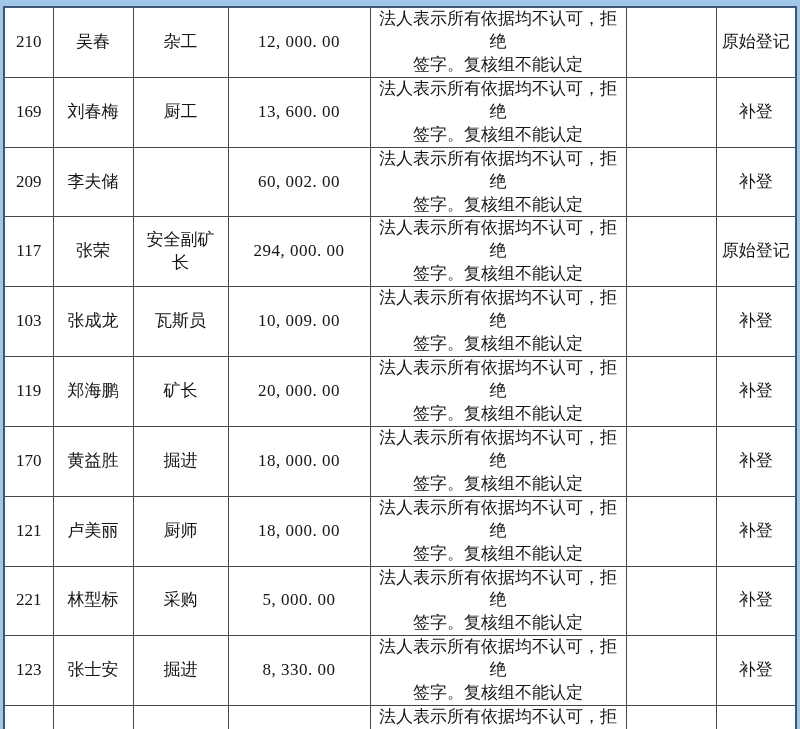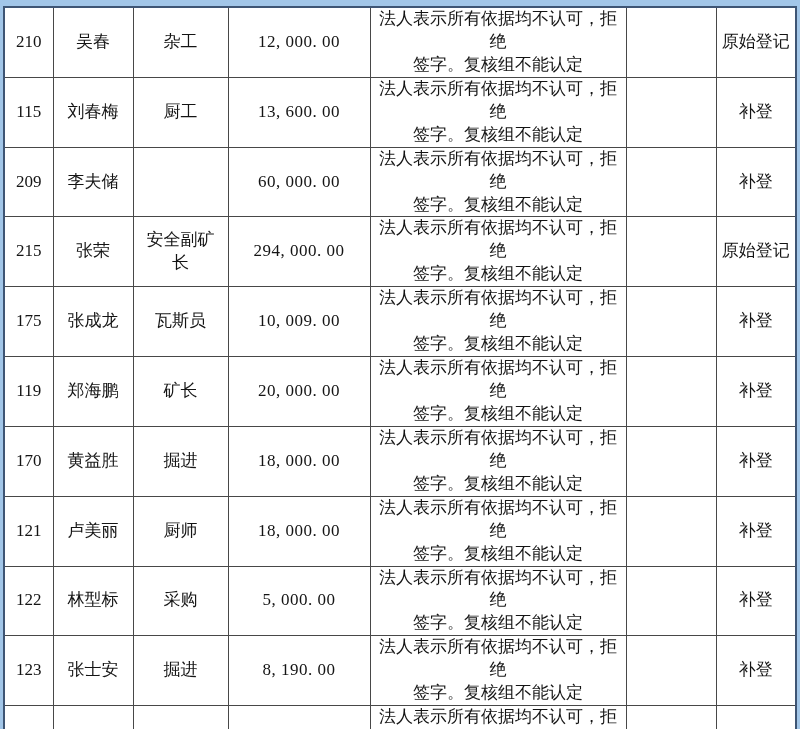--- a/index.html
+++ b/index.html
@@ -67,52 +67,52 @@
           <td class="c-no">210</td>
           <td class="c-name">吴春</td>
           <td class="c-job">杂工</td>
           <td class="c-amount">12, 000. 00</td>
           <td class="c-remark">法人表示所有依据均不认可，拒绝
 签字。复核组不能认定</td>
           <td class="c-note"></td>
           <td class="c-status">原始登记</td>
         </tr>
         <tr>
-          <td class="c-no">115</td>
+          <td class="c-no">169</td>
           <td class="c-name">刘春梅</td>
           <td class="c-job">厨工</td>
           <td class="c-amount">13, 600. 00</td>
           <td class="c-remark">法人表示所有依据均不认可，拒绝
 签字。复核组不能认定</td>
           <td class="c-note"></td>
           <td class="c-status">补登</td>
         </tr>
         <tr>
           <td class="c-no">209</td>
           <td class="c-name">李夫储</td>
           <td class="c-job"></td>
-          <td class="c-amount">60, 000. 00</td>
+          <td class="c-amount">60, 002. 00</td>
           <td class="c-remark">法人表示所有依据均不认可，拒绝
 签字。复核组不能认定</td>
           <td class="c-note"></td>
           <td class="c-status">补登</td>
         </tr>
         <tr>
-          <td class="c-no">215</td>
+          <td class="c-no">117</td>
           <td class="c-name">张荣</td>
           <td class="c-job">安全副矿
 长</td>
           <td class="c-amount">294, 000. 00</td>
           <td class="c-remark">法人表示所有依据均不认可，拒绝
 签字。复核组不能认定</td>
           <td class="c-note"></td>
           <td class="c-status">原始登记</td>
         </tr>
         <tr>
-          <td class="c-no">175</td>
+          <td class="c-no">103</td>
           <td class="c-name">张成龙</td>
           <td class="c-job">瓦斯员</td>
           <td class="c-amount">10, 009. 00</td>
           <td class="c-remark">法人表示所有依据均不认可，拒绝
 签字。复核组不能认定</td>
           <td class="c-note"></td>
           <td class="c-status">补登</td>
         </tr>
         <tr>
           <td class="c-no">119</td>
@@ -138,34 +138,34 @@
           <td class="c-no">121</td>
           <td class="c-name">卢美丽</td>
           <td class="c-job">厨师</td>
           <td class="c-amount">18, 000. 00</td>
           <td class="c-remark">法人表示所有依据均不认可，拒绝
 签字。复核组不能认定</td>
           <td class="c-note"></td>
           <td class="c-status">补登</td>
         </tr>
         <tr>
-          <td class="c-no">122</td>
+          <td class="c-no">221</td>
           <td class="c-name">林型标</td>
           <td class="c-job">采购</td>
           <td class="c-amount">5, 000. 00</td>
           <td class="c-remark">法人表示所有依据均不认可，拒绝
 签字。复核组不能认定</td>
           <td class="c-note"></td>
           <td class="c-status">补登</td>
         </tr>
         <tr>
           <td class="c-no">123</td>
           <td class="c-name">张士安</td>
           <td class="c-job">掘进</td>
-          <td class="c-amount">8, 190. 00</td>
+          <td class="c-amount">8, 330. 00</td>
           <td class="c-remark">法人表示所有依据均不认可，拒绝
 签字。复核组不能认定</td>
           <td class="c-note"></td>
           <td class="c-status">补登</td>
         </tr>
         <tr>
           <td class="c-no">124</td>
           <td class="c-name">王忠睿</td>
           <td class="c-job">掘进</td>
           <td class="c-amount">8, 330. 00</td>

